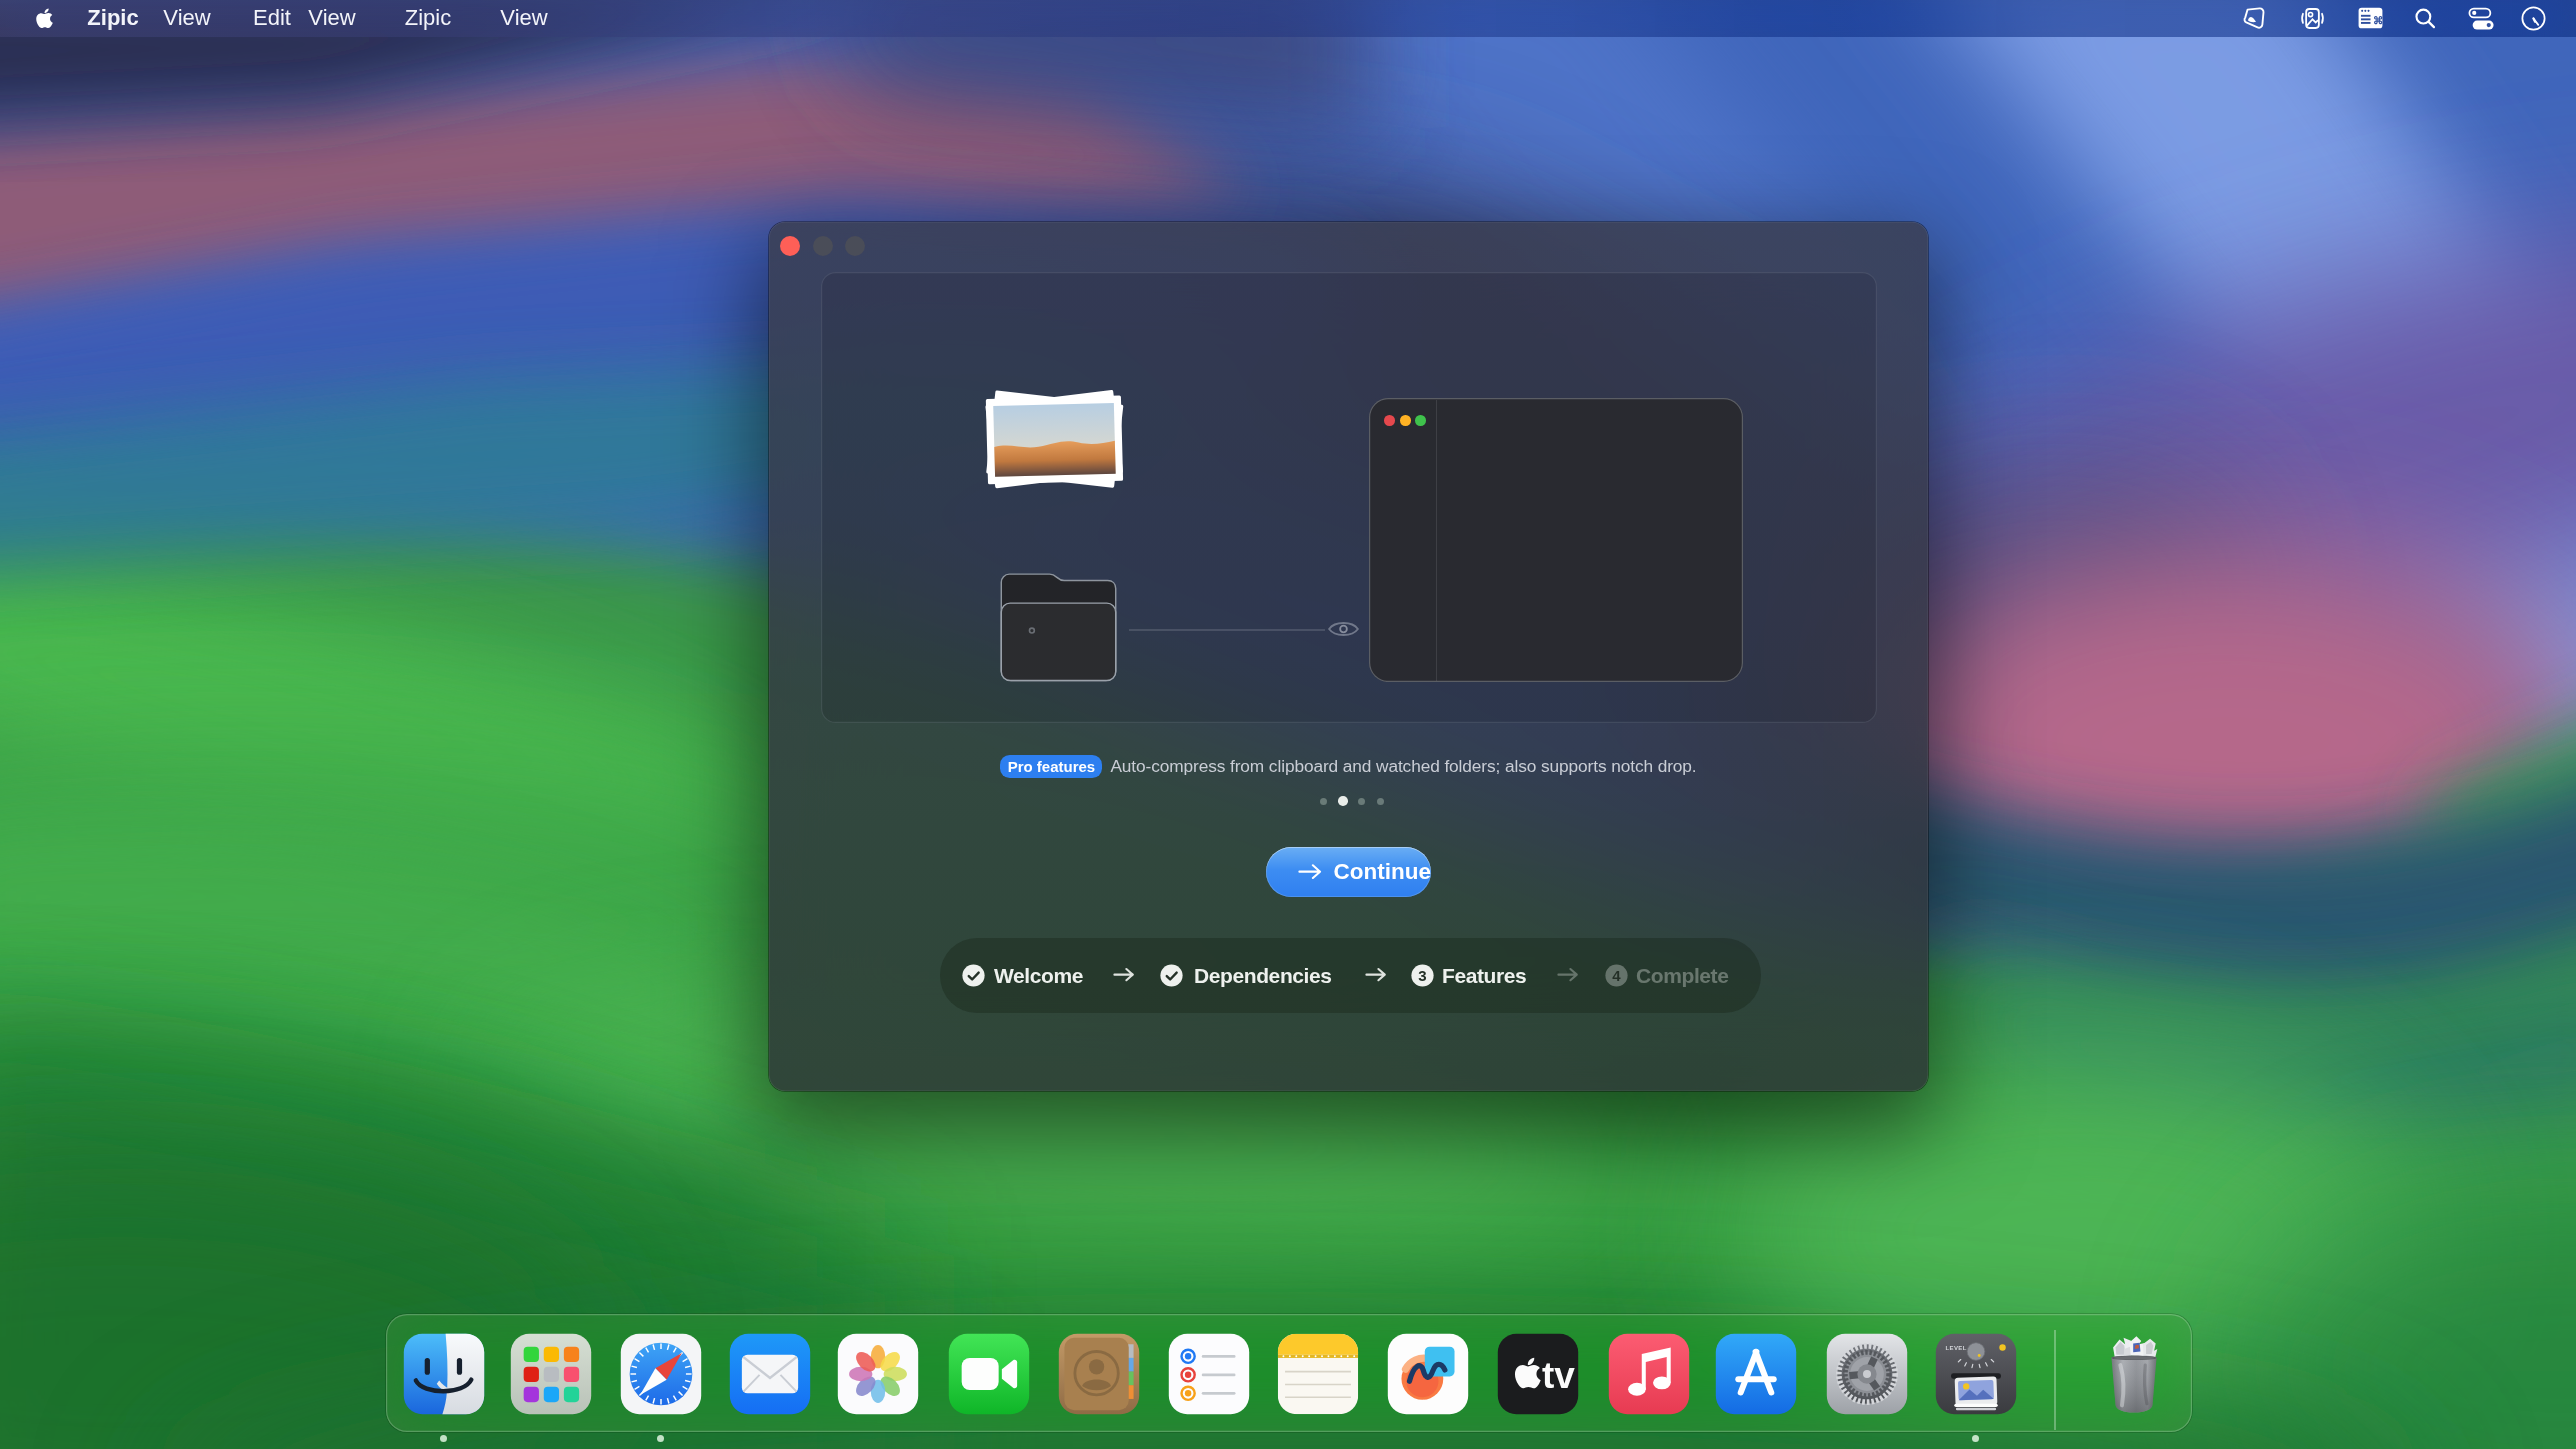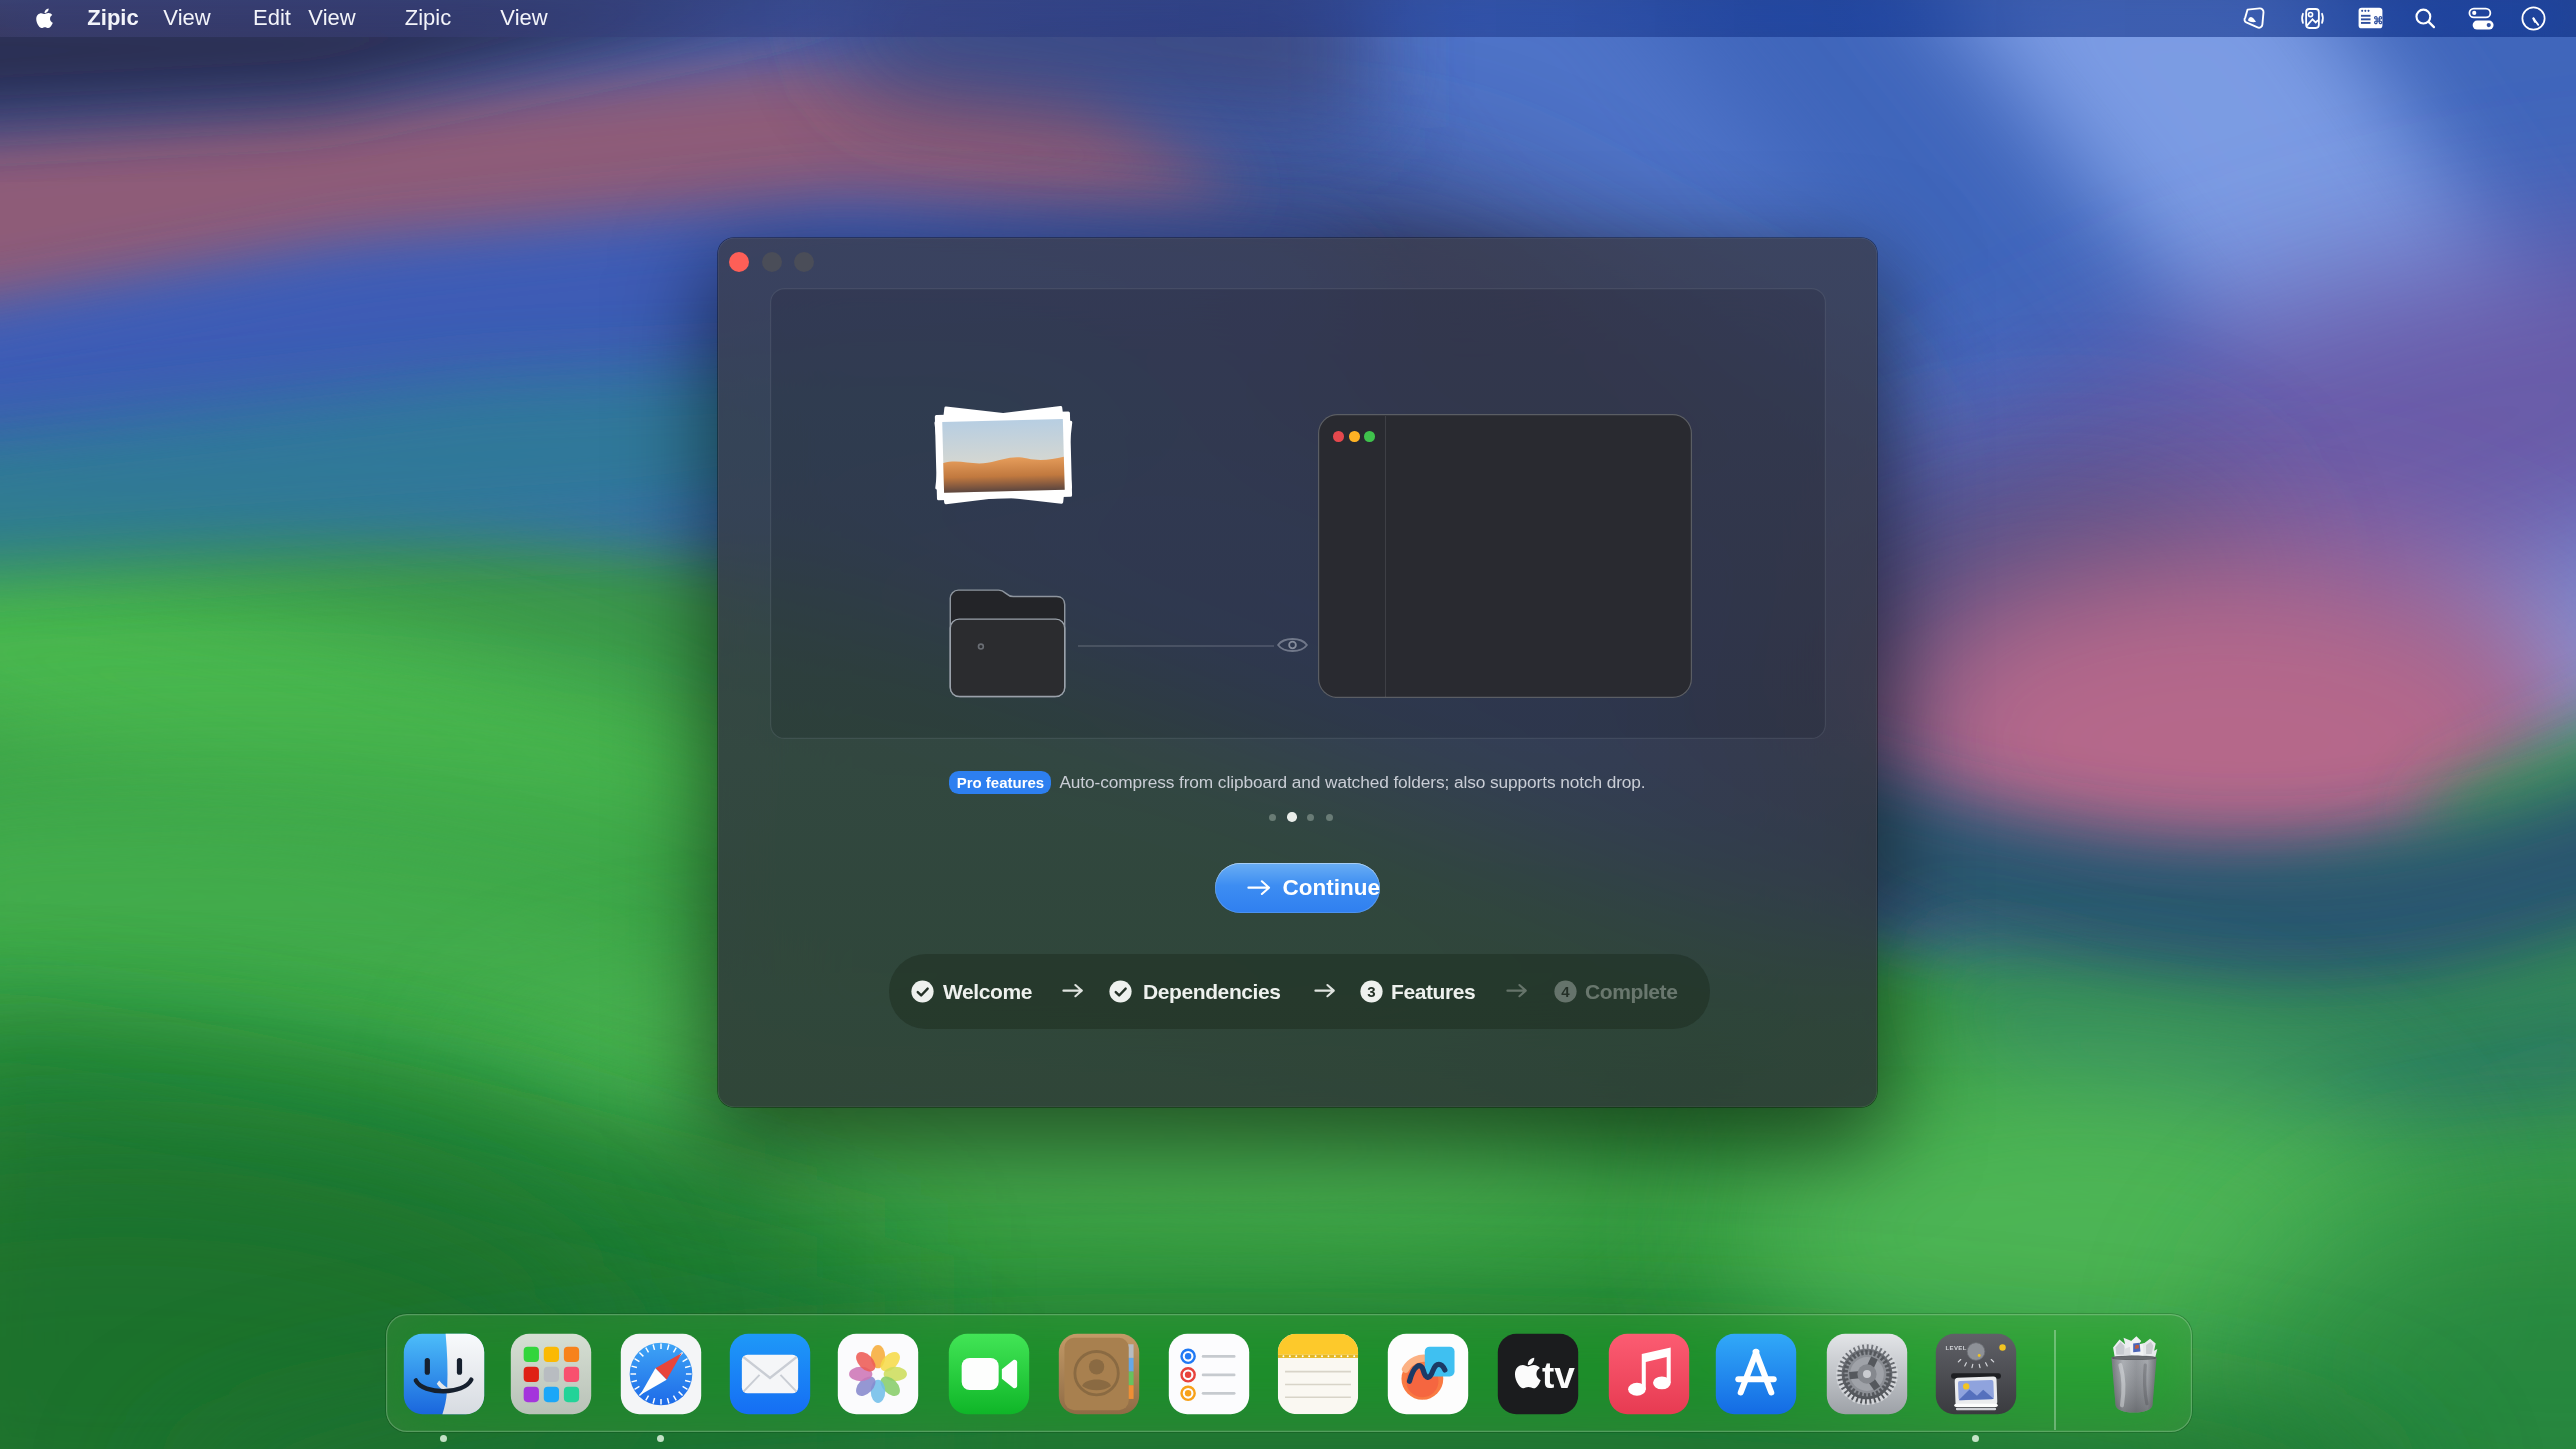--- a/index.html
+++ b/index.html
@@ -8,24 +8,24 @@
   
   #wall{left:0;top:0;width:2576px;height:1449px;}
   
   #menubar{left:0;top:0;width:2576px;height:37px;
     background:linear-gradient(90deg, rgba(72,70,112,0.45) 0%, rgba(52,58,110,0.45) 35%, rgba(10,38,112,0.50) 75%, rgba(8,36,110,0.52) 100%);
     backdrop-filter:blur(24px) saturate(1.4);
     color:#f3f4fa;font-size:22px;display:flex;align-items:center;}
   #menubar .app{font-weight:bold;}
   .mitem{position:absolute;top:50%;transform:translate(-50%,-54%);white-space:nowrap;}
   
-  #win{left:718px;top:222px;width:1159px;height:869px;border-radius:16px;
+  #win{left:769px;top:222px;width:1159px;height:869px;border-radius:16px;
     background:linear-gradient(180deg, rgba(58,61,78,0.84) 0%, rgba(52,55,68,0.84) 45%, rgba(45,50,54,0.84) 100%);
     backdrop-filter:blur(56px) saturate(1.1);
-    box-shadow:0 32px 89px 12px rgba(0,0,0,0.5), 0 0 0 0.8px rgba(0,0,0,0.45), inset 0 0 0 0.8px rgba(255,255,255,0.06);margin-top:16px;}
+    box-shadow:0 32px 89px 12px rgba(0,0,0,0.5), 0 0 0 0.8px rgba(0,0,0,0.45), inset 0 0 0 0.8px rgba(255,255,255,0.06);}
   .tl{position:absolute;border-radius:50%;width:20px;height:20px;}
   #panel{left:52px;top:50px;width:1056px;height:451px;border-radius:14.5px;
      background:rgba(8,10,14,0.12);
      box-shadow:inset 0 0 0 1.2px rgba(170,178,192,0.16);}
   
   
   #miniwin{left:548px;top:126px;width:374px;height:284px;border-radius:17.7px;
     background:rgba(42,43,47,0.96);box-shadow:inset 0 0 0 1.2px rgba(200,205,212,0.32);border-radius:19.3px;}
   .mtl{position:absolute;top:17px;width:10.5px;height:10.5px;border-radius:50%;}
   

